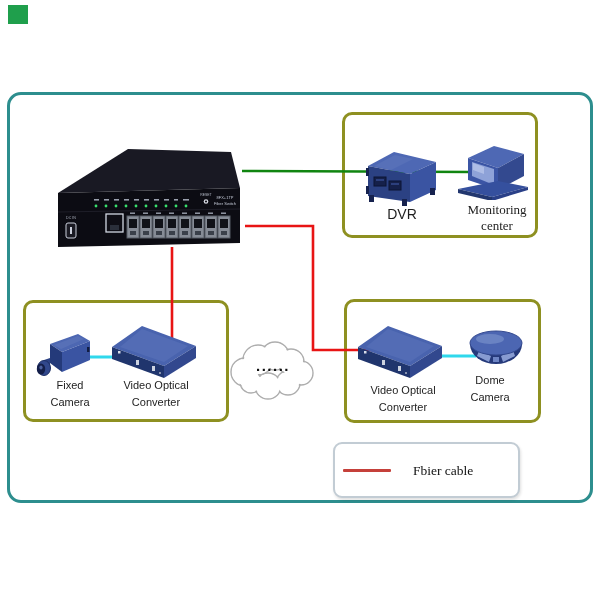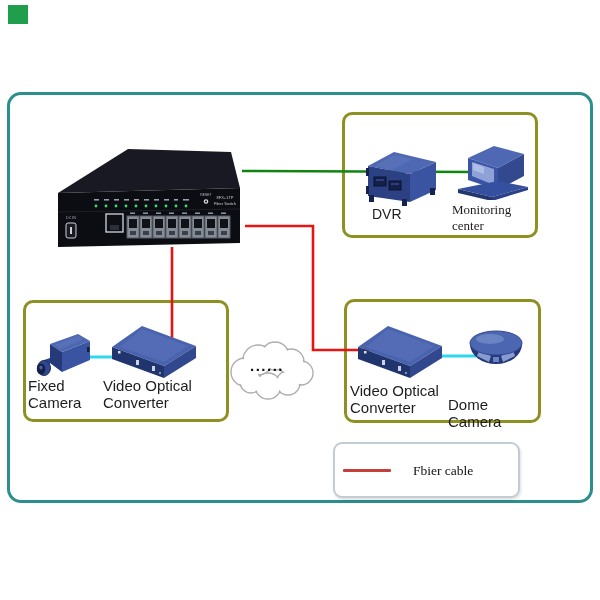--- a/index.html
+++ b/index.html
@@ -19,29 +19,29 @@
   .legend{left:333px;top:442px;width:183px;height:52px;background:#fff;
           border:2px solid #c2ccd4;border-radius:9px;box-shadow:1px 2px 3px rgba(0,0,0,.12);
           display:flex;flex-direction:column;justify-content:center;gap:2px;z-index:7;}
   .legend-row{display:flex;align-items:center;height:15px;}
   .legend-swatch{width:48px;height:3px;margin-left:8px;border-radius:1px;flex:none;}
   .sw-fiber{background:#c5403a;}
   .sw-utp{background:#1b7e1b;}
   .sw-coax{background:#5fe6e6;}
   .legend-label{margin-left:22px;font-family:"Liberation Serif",serif;font-size:13.5px;color:#111;line-height:15px;}
 
-  .lbl{color:#1d1d1d;text-align:left;z-index:6;}
-  .lbl-sans{font-family:"Liberation Sans",sans-serif;font-size:15px;line-height:17px;}
+  .lbl{color:#1d1d1d;text-align:center;z-index:6;}
+  .lbl-sans{font-family:"Liberation Sans",sans-serif;font-size:11px;line-height:17px;}
   .lbl-serif{font-family:"Liberation Serif",serif;font-size:13px;line-height:16px;}
   .lbl-dvr{left:372px;top:206px;width:60px;font-size:14px;}
   .lbl-mon{left:452px;top:202px;width:90px;}
   .lbl-fixedcam{left:28px;top:377px;width:84px;}
   .lbl-conv-l{left:103px;top:377px;width:106px;}
   .lbl-conv-r{left:350px;top:382px;width:106px;}
-  .lbl-dome{left:448px;top:372px;width:84px;margin-top:24px;}
+  .lbl-dome{left:448px;top:372px;width:84px;}
   .lbl-dots{left:250px;top:357px;width:46px;font-weight:bold;font-size:15px;letter-spacing:1.5px;color:#111;}
 
   svg{display:block;}
   .lines{left:0;top:0;z-index:3;}
   .device{z-index:5;}
 </style>
 </head>
 <body>
 
 <div class="canvas">

